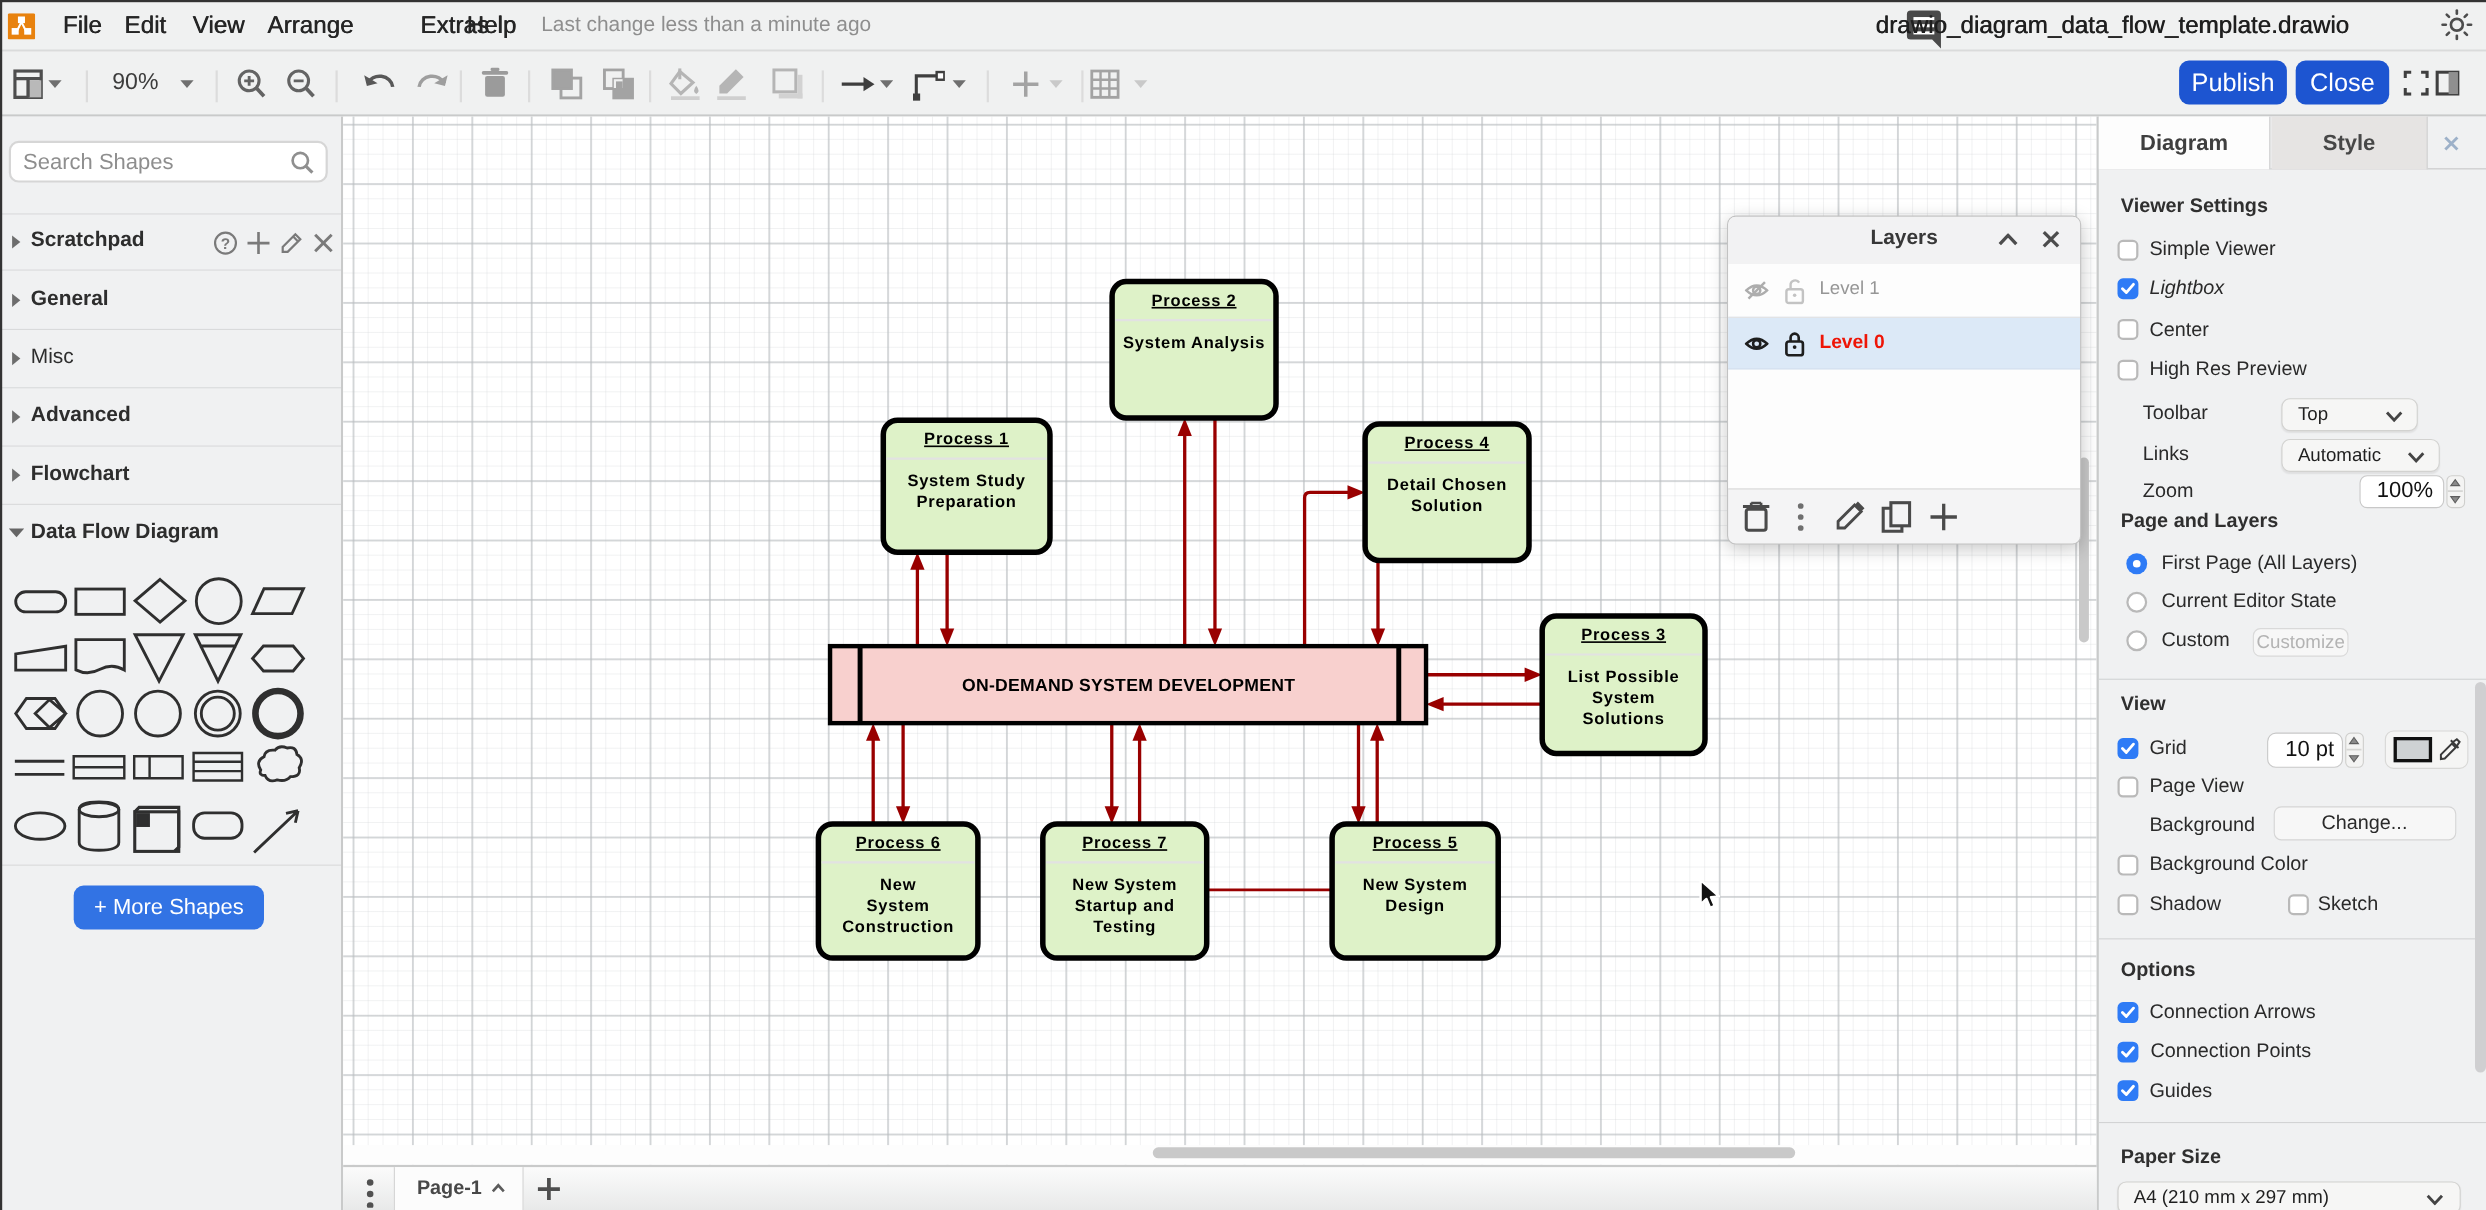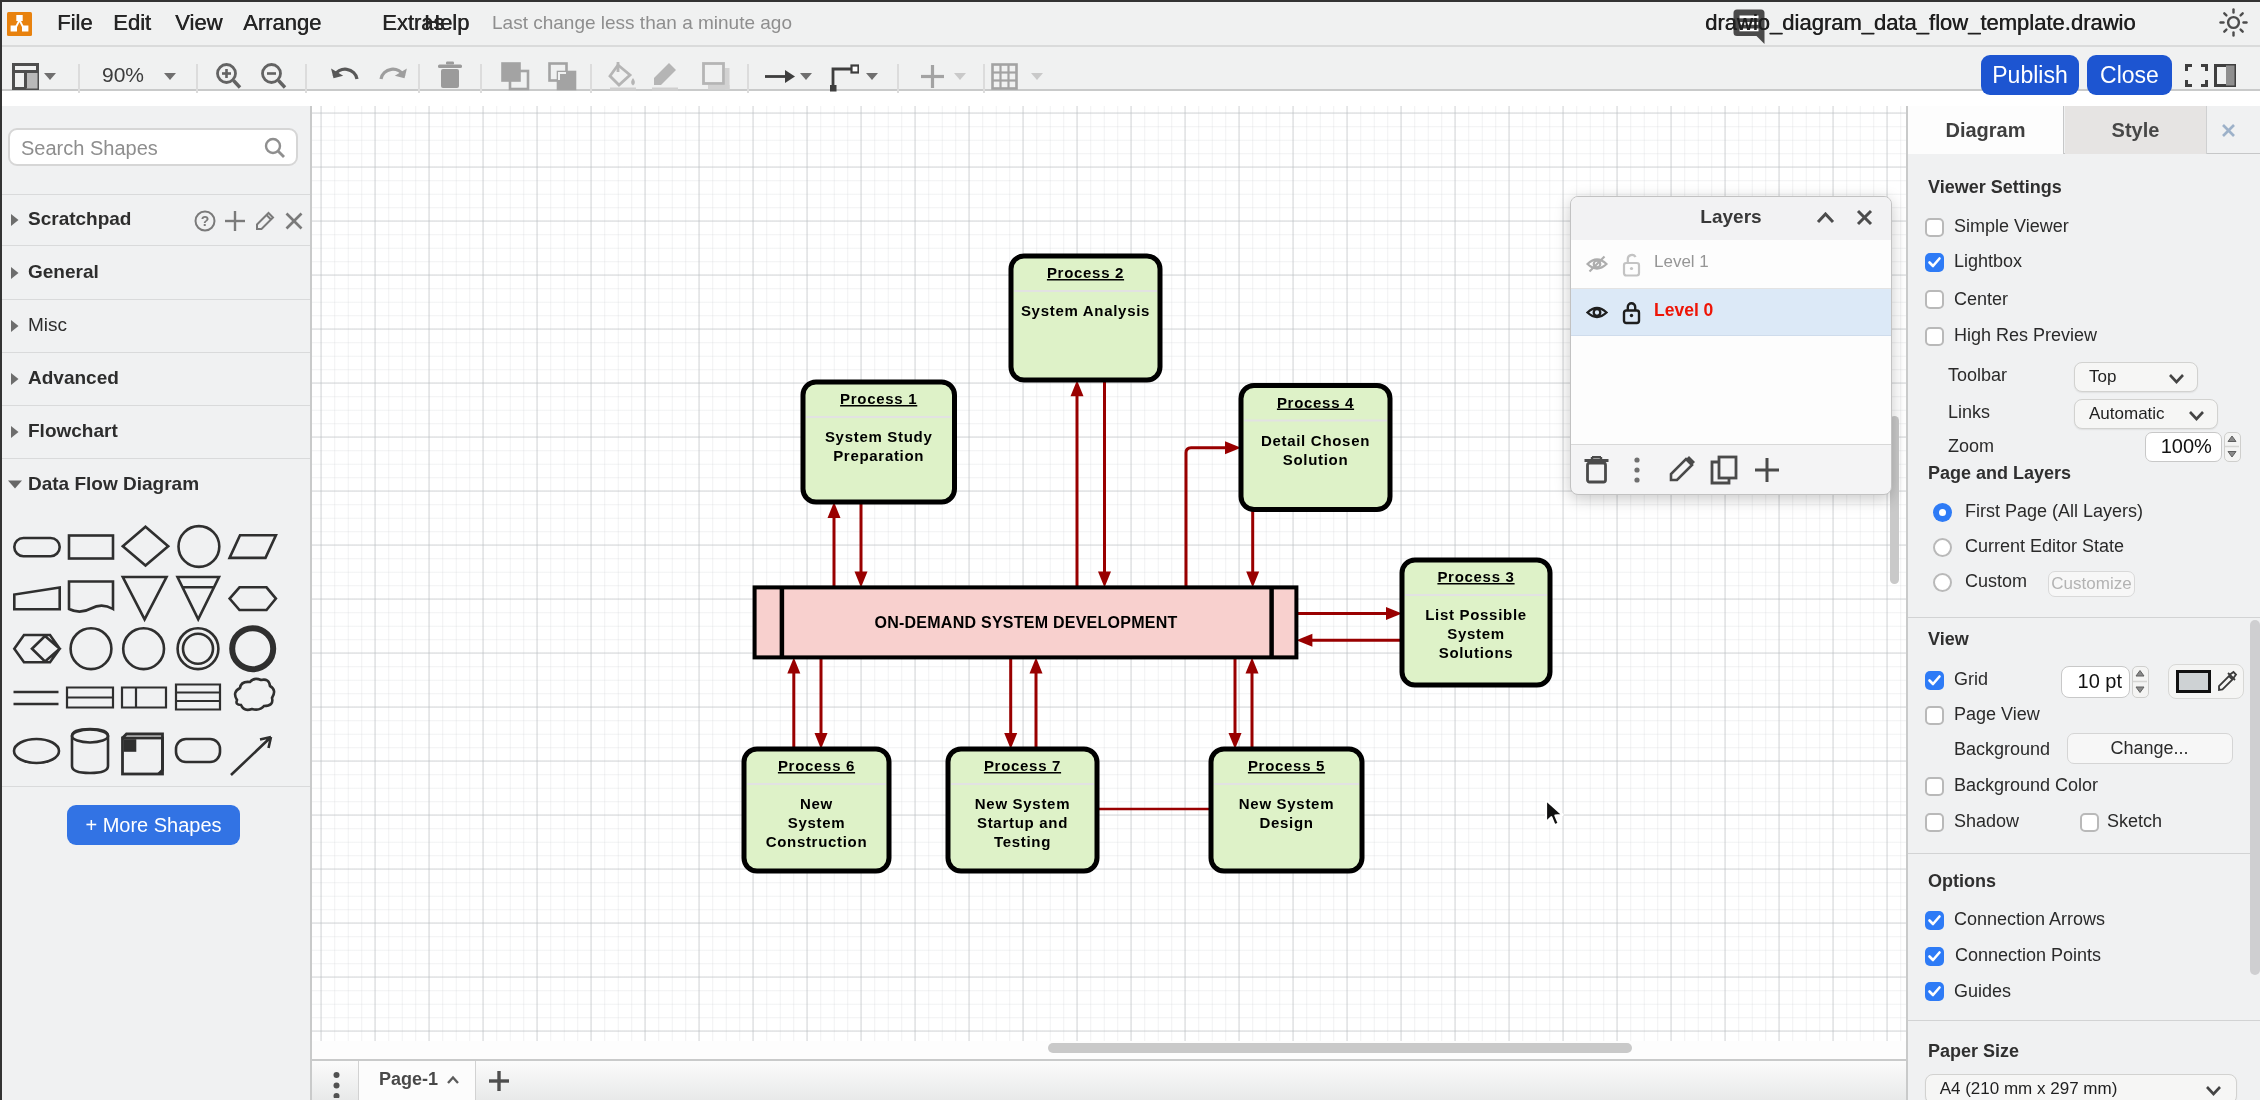--- a/index.html
+++ b/index.html
@@ -54,21 +54,21 @@
       <line x1="1.5" y1="14.5" x2="4.5" y2="14.5"></line>
       <line x1="24.5" y1="14.5" x2="27.5" y2="14.5"></line>
       <line x1="5.3" y1="5.3" x2="7.4" y2="7.4"></line>
       <line x1="21.6" y1="21.6" x2="23.7" y2="23.7"></line>
       <line x1="5.3" y1="23.7" x2="7.4" y2="21.6"></line>
       <line x1="21.6" y1="7.4" x2="23.7" y2="5.3"></line>
     </g>
   </svg>
 </div>
 
-<div class="abs" style="left:0;top:47px;width:2260px;height:44px;background:#f0f1f1;border-bottom:2px solid #c9caca;box-sizing:border-box;">
+<div class="abs" style="left:0;top:47px;width:2260px;height:59px;background:#f0f1f1;border-bottom:2px solid #c9caca;box-sizing:border-box;">
 
   <svg class="icn" style="left:12px;top:16px" width="27" height="27" viewBox="0 0 27 27">
     <rect x="1.5" y="1.5" width="24" height="24" fill="none" stroke="#4e4e4e" stroke-width="3"></rect>
     <line x1="1.5" y1="8.5" x2="25.5" y2="8.5" stroke="#4e4e4e" stroke-width="3"></line>
     <rect x="14" y="10" width="11.5" height="15.5" fill="#b9b9b9"></rect>
     <line x1="13.5" y1="8.5" x2="13.5" y2="25.5" stroke="#4e4e4e" stroke-width="3"></line>
   </svg>
   <svg class="icn" style="left:43px;top:25px" width="14" height="9" viewBox="0 0 14 9">
       <path d="M1 1 L7 8 L13 1 Z" fill="#6f6f6f"></path>
     </svg>
@@ -487,21 +487,21 @@
 
   <div class="abs hd" style="left:20px;top:71px;">Viewer Settings</div>
 
   <div class="cb" style="left:17px;top:112px;"></div>
   <div class="abs lbl" style="left:46px;top:110px;">Simple Viewer</div>
   <div class="cbc" style="left:17px;top:146.5px;">
       <svg width="19" height="19" viewBox="0 0 19 19">
         <path d="M4.5 9.5 L8 13 L14.5 5.5" fill="none" stroke="#fff" stroke-width="2.6" stroke-linecap="round" stroke-linejoin="round"></path>
       </svg>
     </div>
-  <div class="abs lbl" style="left:46px;top:145px;">Lightbox</div>
+  <div class="abs lbl" style="left:46px;top:145px;font-style:italic;">Lightbox</div>
   <div class="cb" style="left:17px;top:184px;"></div>
   <div class="abs lbl" style="left:46px;top:182.5px;">Center</div>
   <div class="cb" style="left:17px;top:220.5px;"></div>
   <div class="abs lbl" style="left:46px;top:219px;">High Res Preview</div>
 
   <div class="abs lbl" style="left:40px;top:259px;">Toolbar</div>
   <div class="sel abs" style="left:166px;top:255.5px;width:124px;height:30px;line-height:27px;padding-left:14px;">Top
     <svg class="abs" style="right:12px;top:10px" width="17" height="11" viewBox="0 0 17 11">
         <path d="M2 2 L8.5 9 L15 2" fill="none" stroke="#444" stroke-width="2.6"></path>
       </svg>

